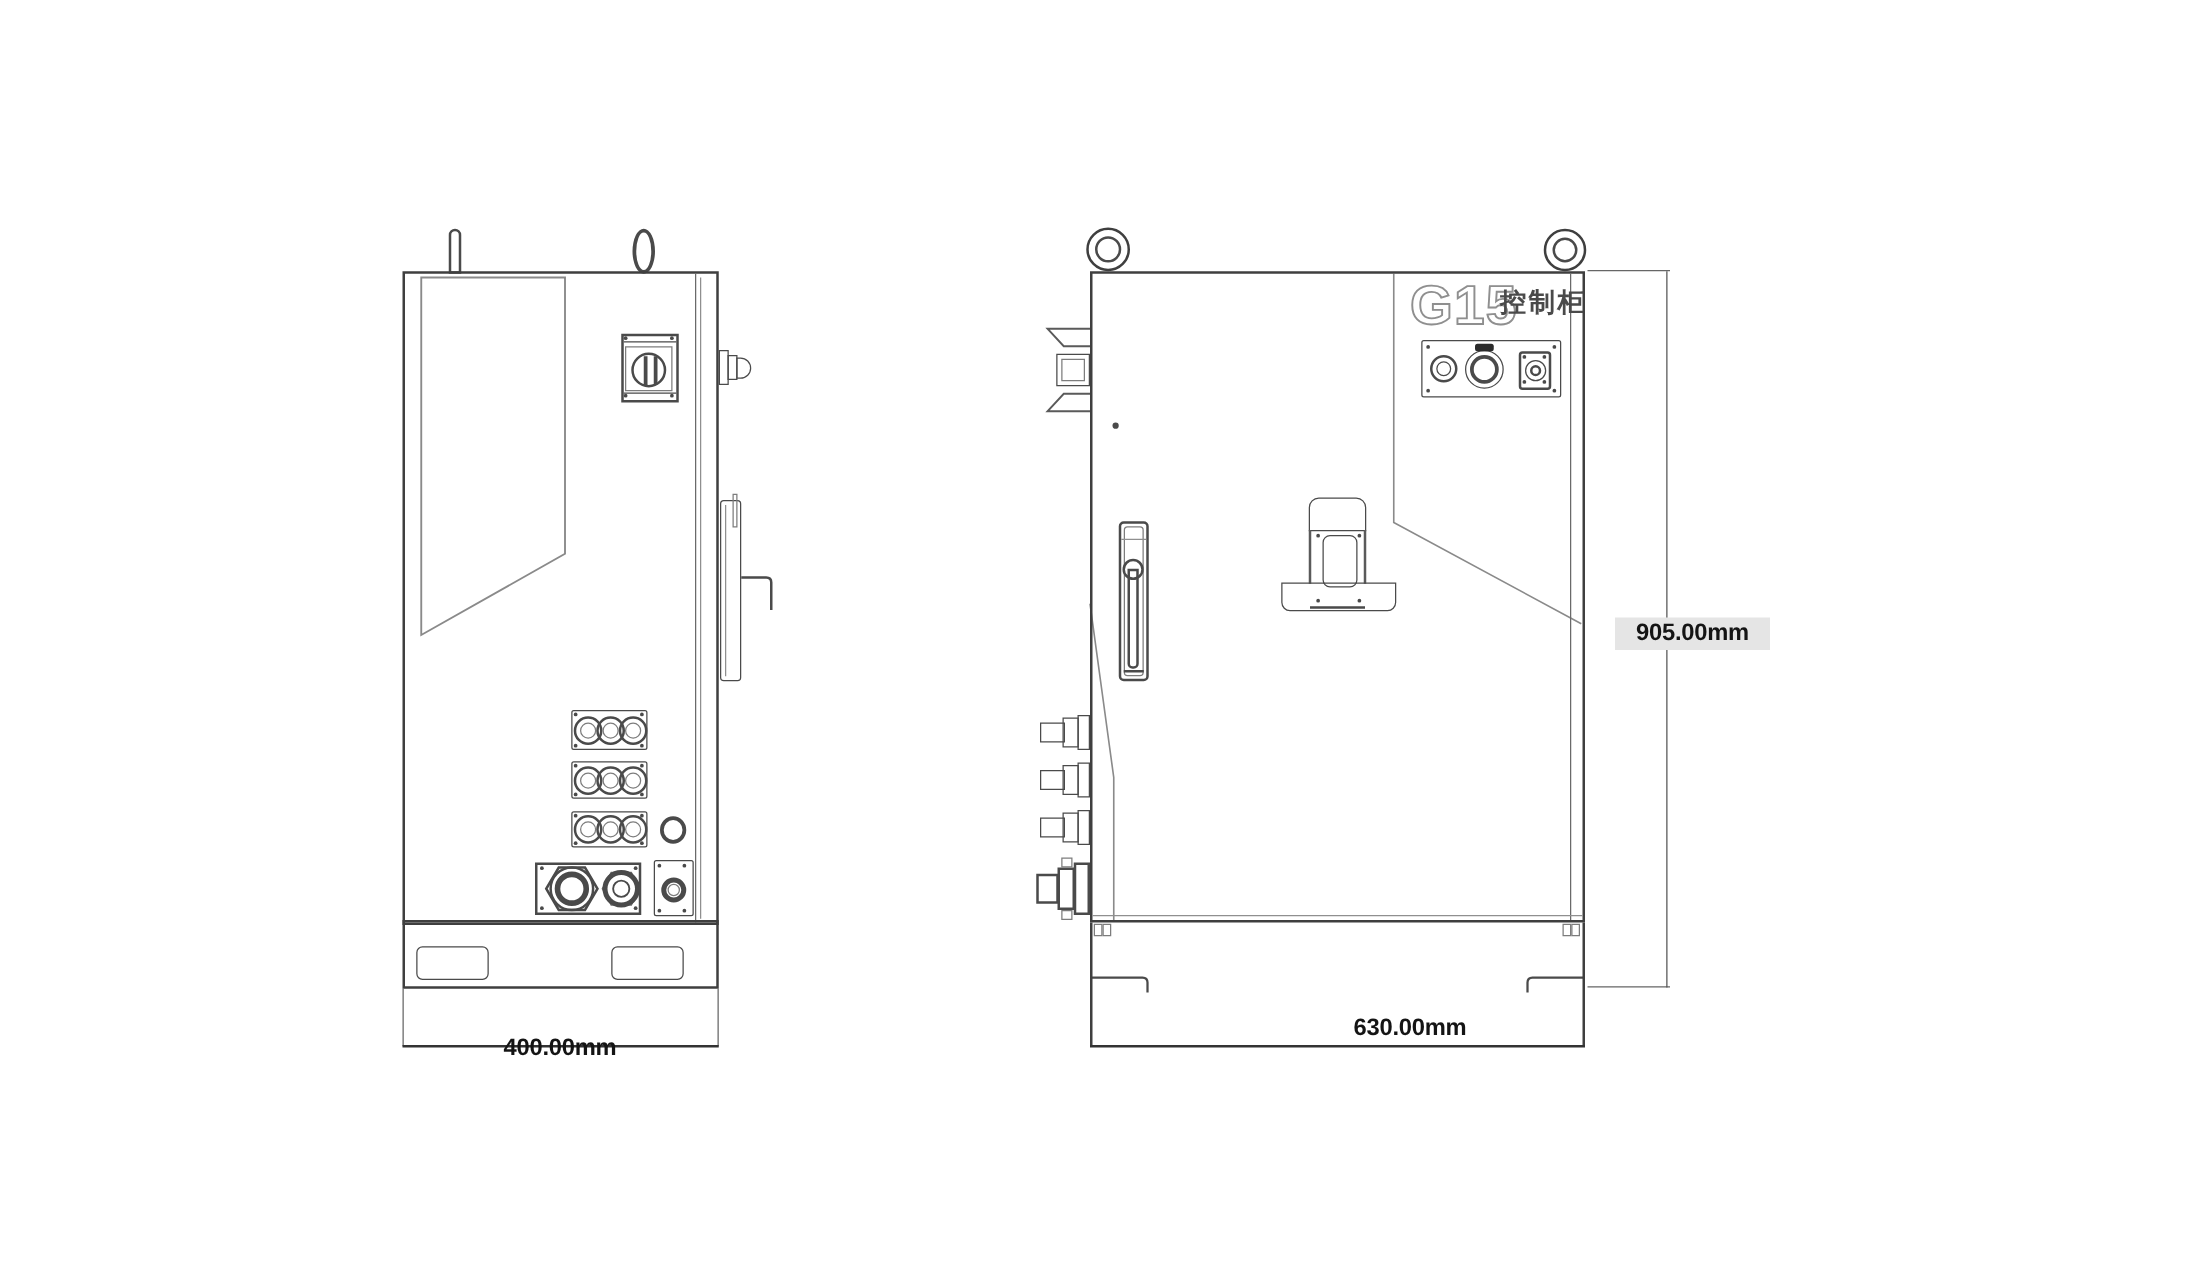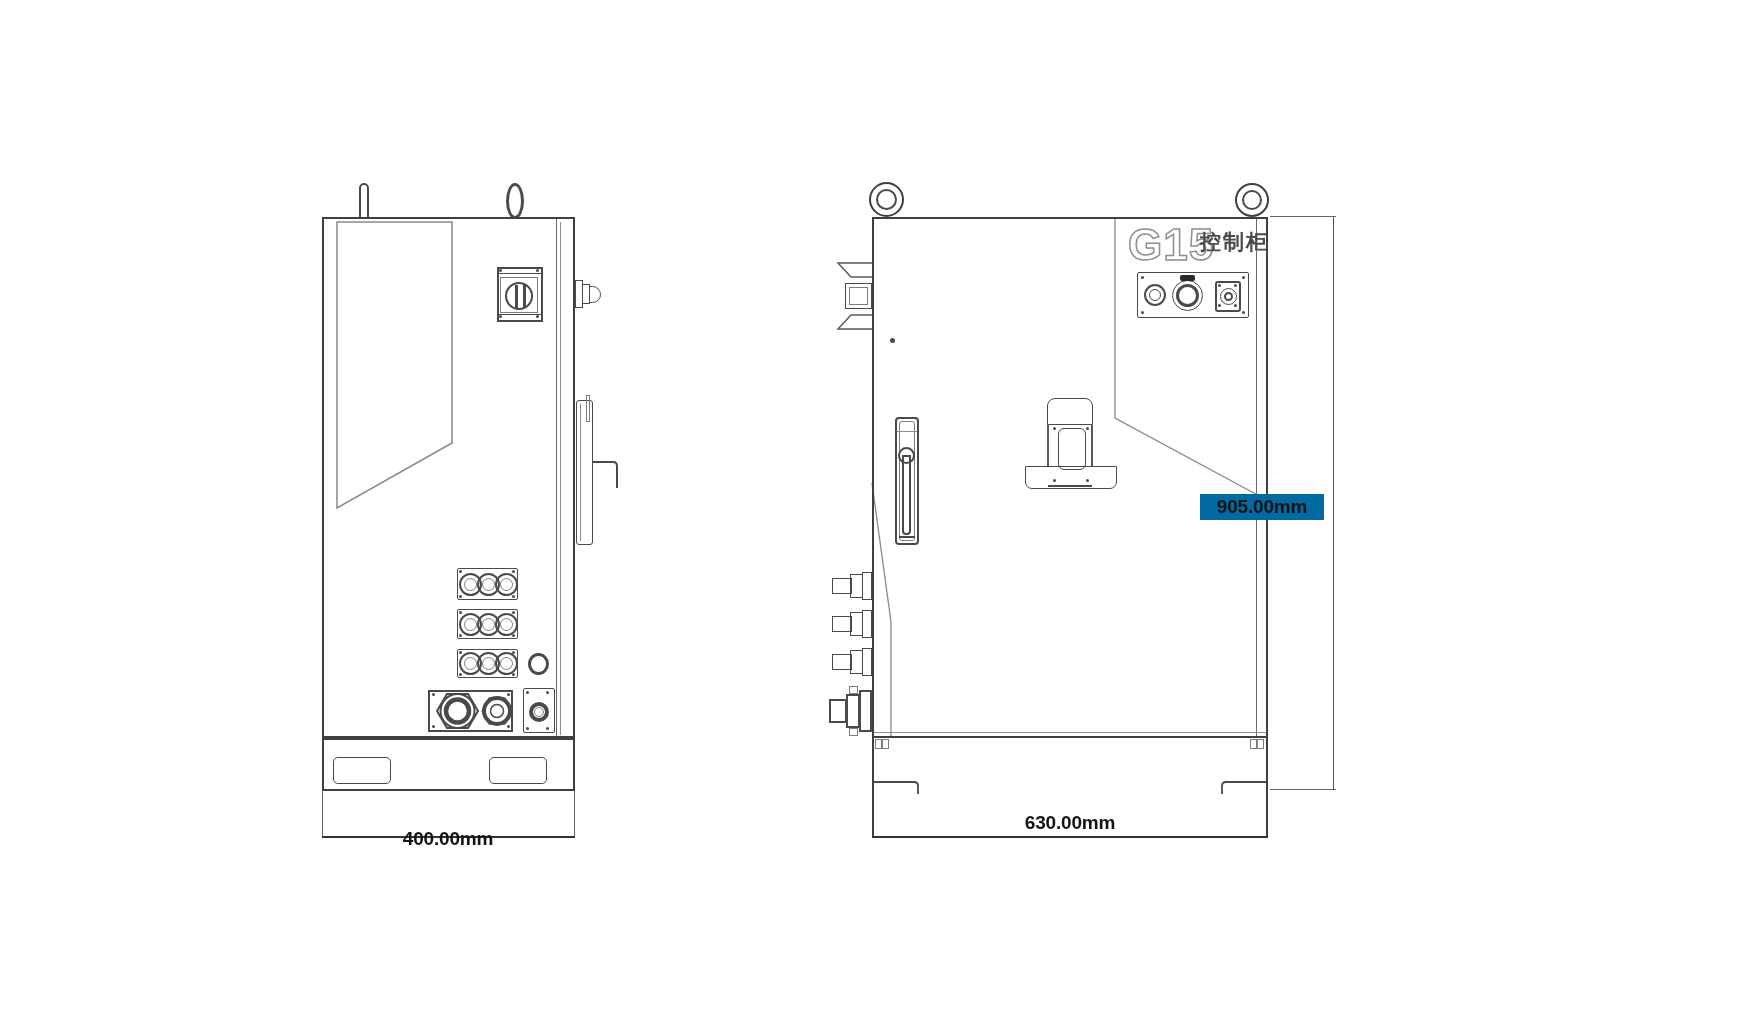--- a/index.html
+++ b/index.html
@@ -165,26 +165,26 @@
     <div class="b t" style="left:1058px;top:428px;width:28px;height:42px;border-radius:6px"></div>
 
     <div class="f" style="left:872px;top:738px;width:1.6px;height:99px;background:#3f3f3f"></div>
     <div class="f" style="left:1266px;top:738px;width:1.6px;height:99px;background:#3f3f3f"></div>
     <div class="b n1" style="left:875px;top:739px;width:7px;height:10px"></div>
     <div class="b n1" style="left:882px;top:739px;width:7px;height:10px"></div>
     <div class="b n1" style="left:1250px;top:739px;width:7px;height:10px"></div>
     <div class="b n1" style="left:1257px;top:739px;width:7px;height:10px"></div>
 
     <div class="f" style="left:872px;top:836px;width:396px;height:1.5px;background:#333"></div>
-    <div class="dim" style="left:1005px;top:812px;width:130px">630.00mm</div>
+    <div class="dim" style="left:1063px;top:812px;width:130px">630.00mm</div>
 
     <div class="f" style="left:1270px;top:216px;width:66px;height:1.2px;background:#666"></div>
     <div class="f" style="left:1270px;top:789px;width:66px;height:1.2px;background:#666"></div>
     <div class="f" style="left:1333px;top:217px;width:1.2px;height:573px;background:#555"></div>
-    <div class="dim" style="left:1200px;top:494px;width:124px;background:#0369a1;padding:2px 0">905.00mm</div>
+    <div class="dim" style="left:1292px;top:494px;width:124px;background:#e5e5e5;padding:2px 0">905.00mm</div>
   <div class="b t" style="left:832px;top:578px;width:20px;height:16px"></div>
       <div class="b t" style="left:850px;top:574px;width:13px;height:24px"></div>
       <div class="b t" style="left:862px;top:572px;width:10px;height:28px"></div>
       <div class="b t" style="left:832px;top:616px;width:20px;height:16px"></div>
       <div class="b t" style="left:850px;top:612px;width:13px;height:24px"></div>
       <div class="b t" style="left:862px;top:610px;width:10px;height:28px"></div>
       <div class="b t" style="left:832px;top:654px;width:20px;height:16px"></div>
       <div class="b t" style="left:850px;top:650px;width:13px;height:24px"></div>
       <div class="b t" style="left:862px;top:648px;width:10px;height:28px"></div>
       <div class="b" style="left:829px;top:699px;width:18px;height:24px"></div>

